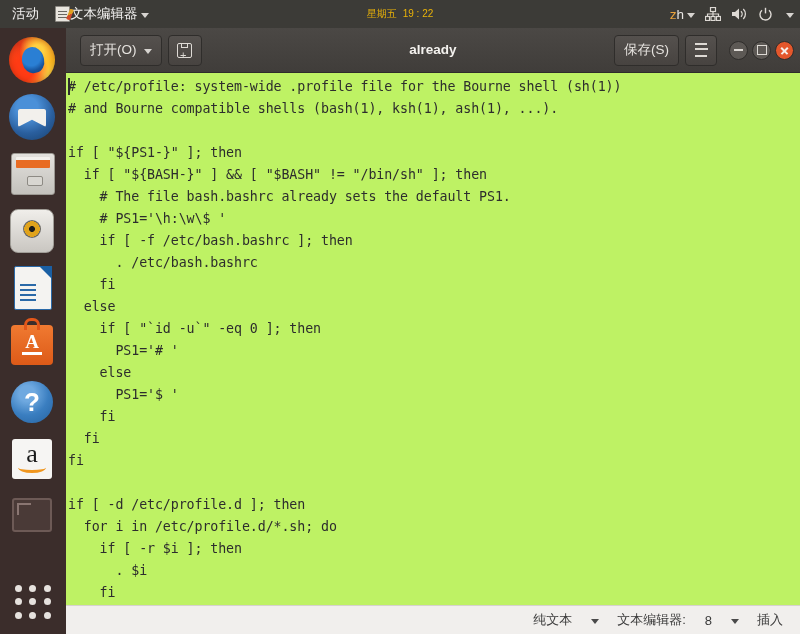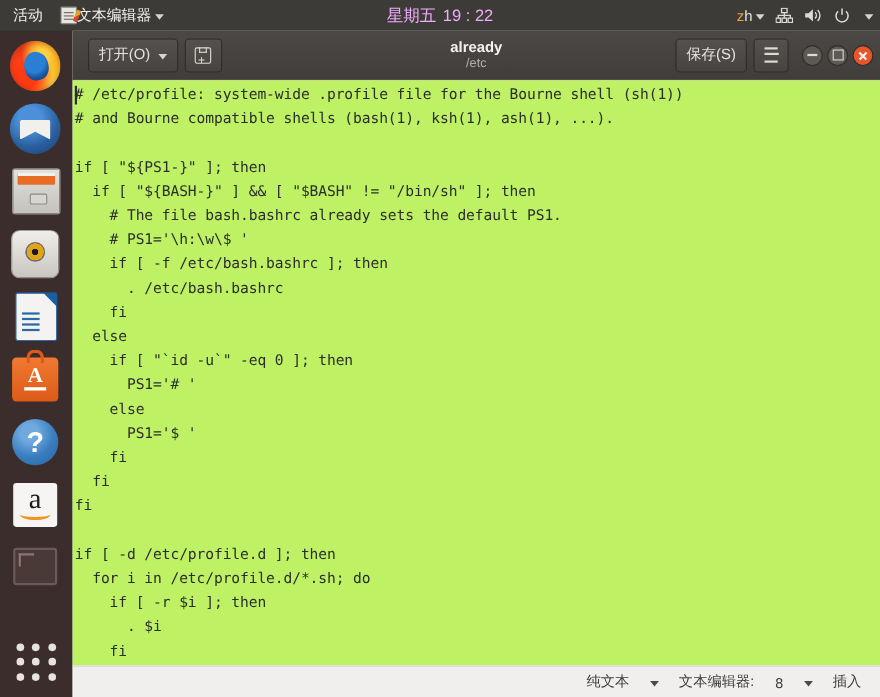--- a/index.html
+++ b/index.html
@@ -51,22 +51,22 @@
     border-right: 4px solid transparent;
     border-top: 5px solid #d7d4d0;
     margin-left: 3px;
     position: relative;
     top: 1px;
   }
   .tb-clock {
     position: absolute;
     left: 0; right: 0;
     text-align: center;
-    color: #f0abfc;
-    font-size: 15px;
+    color: #eab308;
+    font-size: 10px;
     pointer-events: none;
   }
   .tb-clock span { pointer-events: auto; }
   .tb-clock .day { margin-right: 6px; }
   .tb-right {
     position: absolute;
     right: 6px; top: 0;
     height: 28px;
     display: flex;
     align-items: center;
@@ -670,21 +670,20 @@
       <div class="hb-btn hb-open">
         <span>打开(O)</span>
         <span class="caret"></span>
       </div>
       <div class="hb-btn hb-iconbtn">
         <span class="saveas-glyph"></span>
       </div>
 
       <div class="hb-title-wrap">
         <div class="hb-title">already</div>
-        <div class="hb-subtitle">/etc</div>
       </div>
 
       <div class="hb-right">
         <div class="hb-btn">
           <span>保存(S)</span>
         </div>
         <div class="hb-btn hb-hamb">
           <span class="hamb-glyph"></span>
         </div>
         <div class="wincontrols">

